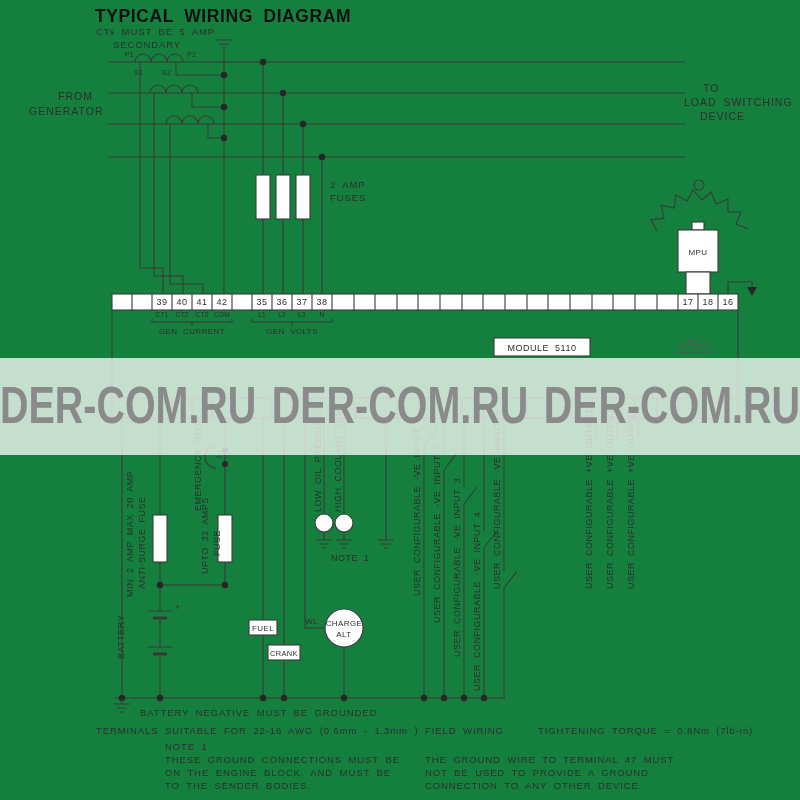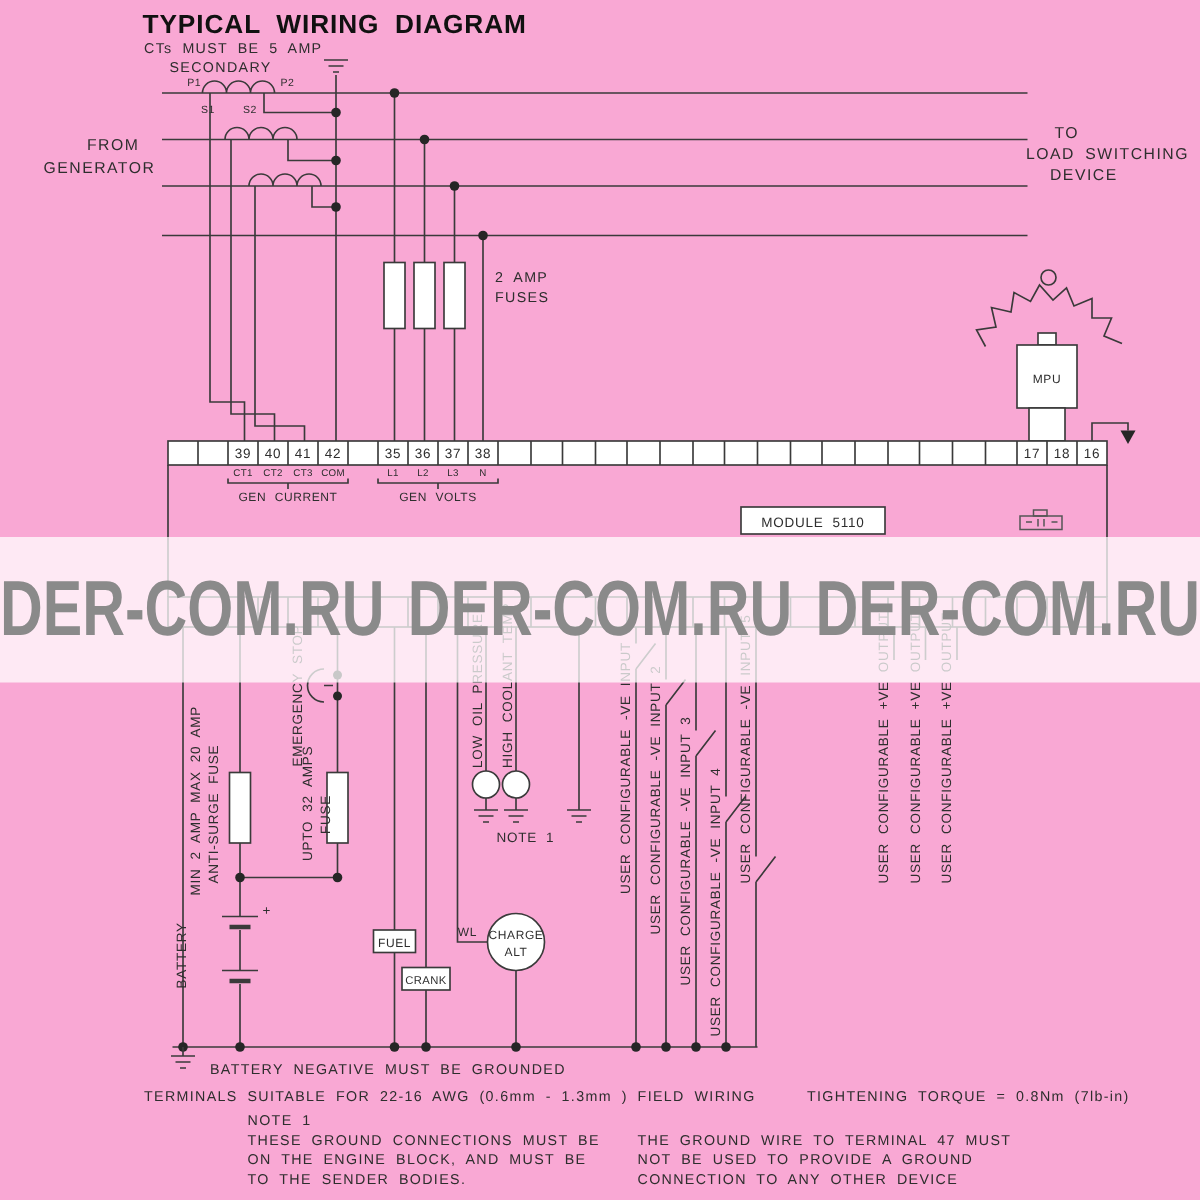--- a/index.html
+++ b/index.html
@@ -1,16 +1,16 @@
 <!DOCTYPE html>
 <html><head>
 <meta charset="utf-8">
 <style>
   html,body{margin:0;padding:0;background:#ffffff;}
-  .page{width:800px;height:800px;position:relative;background:#f9a8d4;overflow:hidden;}
+  .page{width:800px;height:800px;position:relative;background:#15803d;overflow:hidden;}
   svg text{font-family:"Liberation Sans",sans-serif;fill:#2e2e2e;letter-spacing:0.8px;word-spacing:3px;}
   svg .ttl{font-size:17.5px;font-weight:bold;fill:#111;letter-spacing:0.6px;word-spacing:5px;}
   svg .t65{font-size:6.5px;letter-spacing:0.2px;}
   svg .t7{font-size:7px;letter-spacing:0.3px;}
   svg .t75{font-size:7.5px;letter-spacing:0.3px;}
   svg .t8{font-size:8px;letter-spacing:0.4px;}
   svg .t9{font-size:9px;letter-spacing:0.5px;}
   svg .t95{font-size:9.5px;letter-spacing:0.9px;}
   svg .t10{font-size:10.5px;letter-spacing:1px;}
   svg .mid{text-anchor:middle;}

